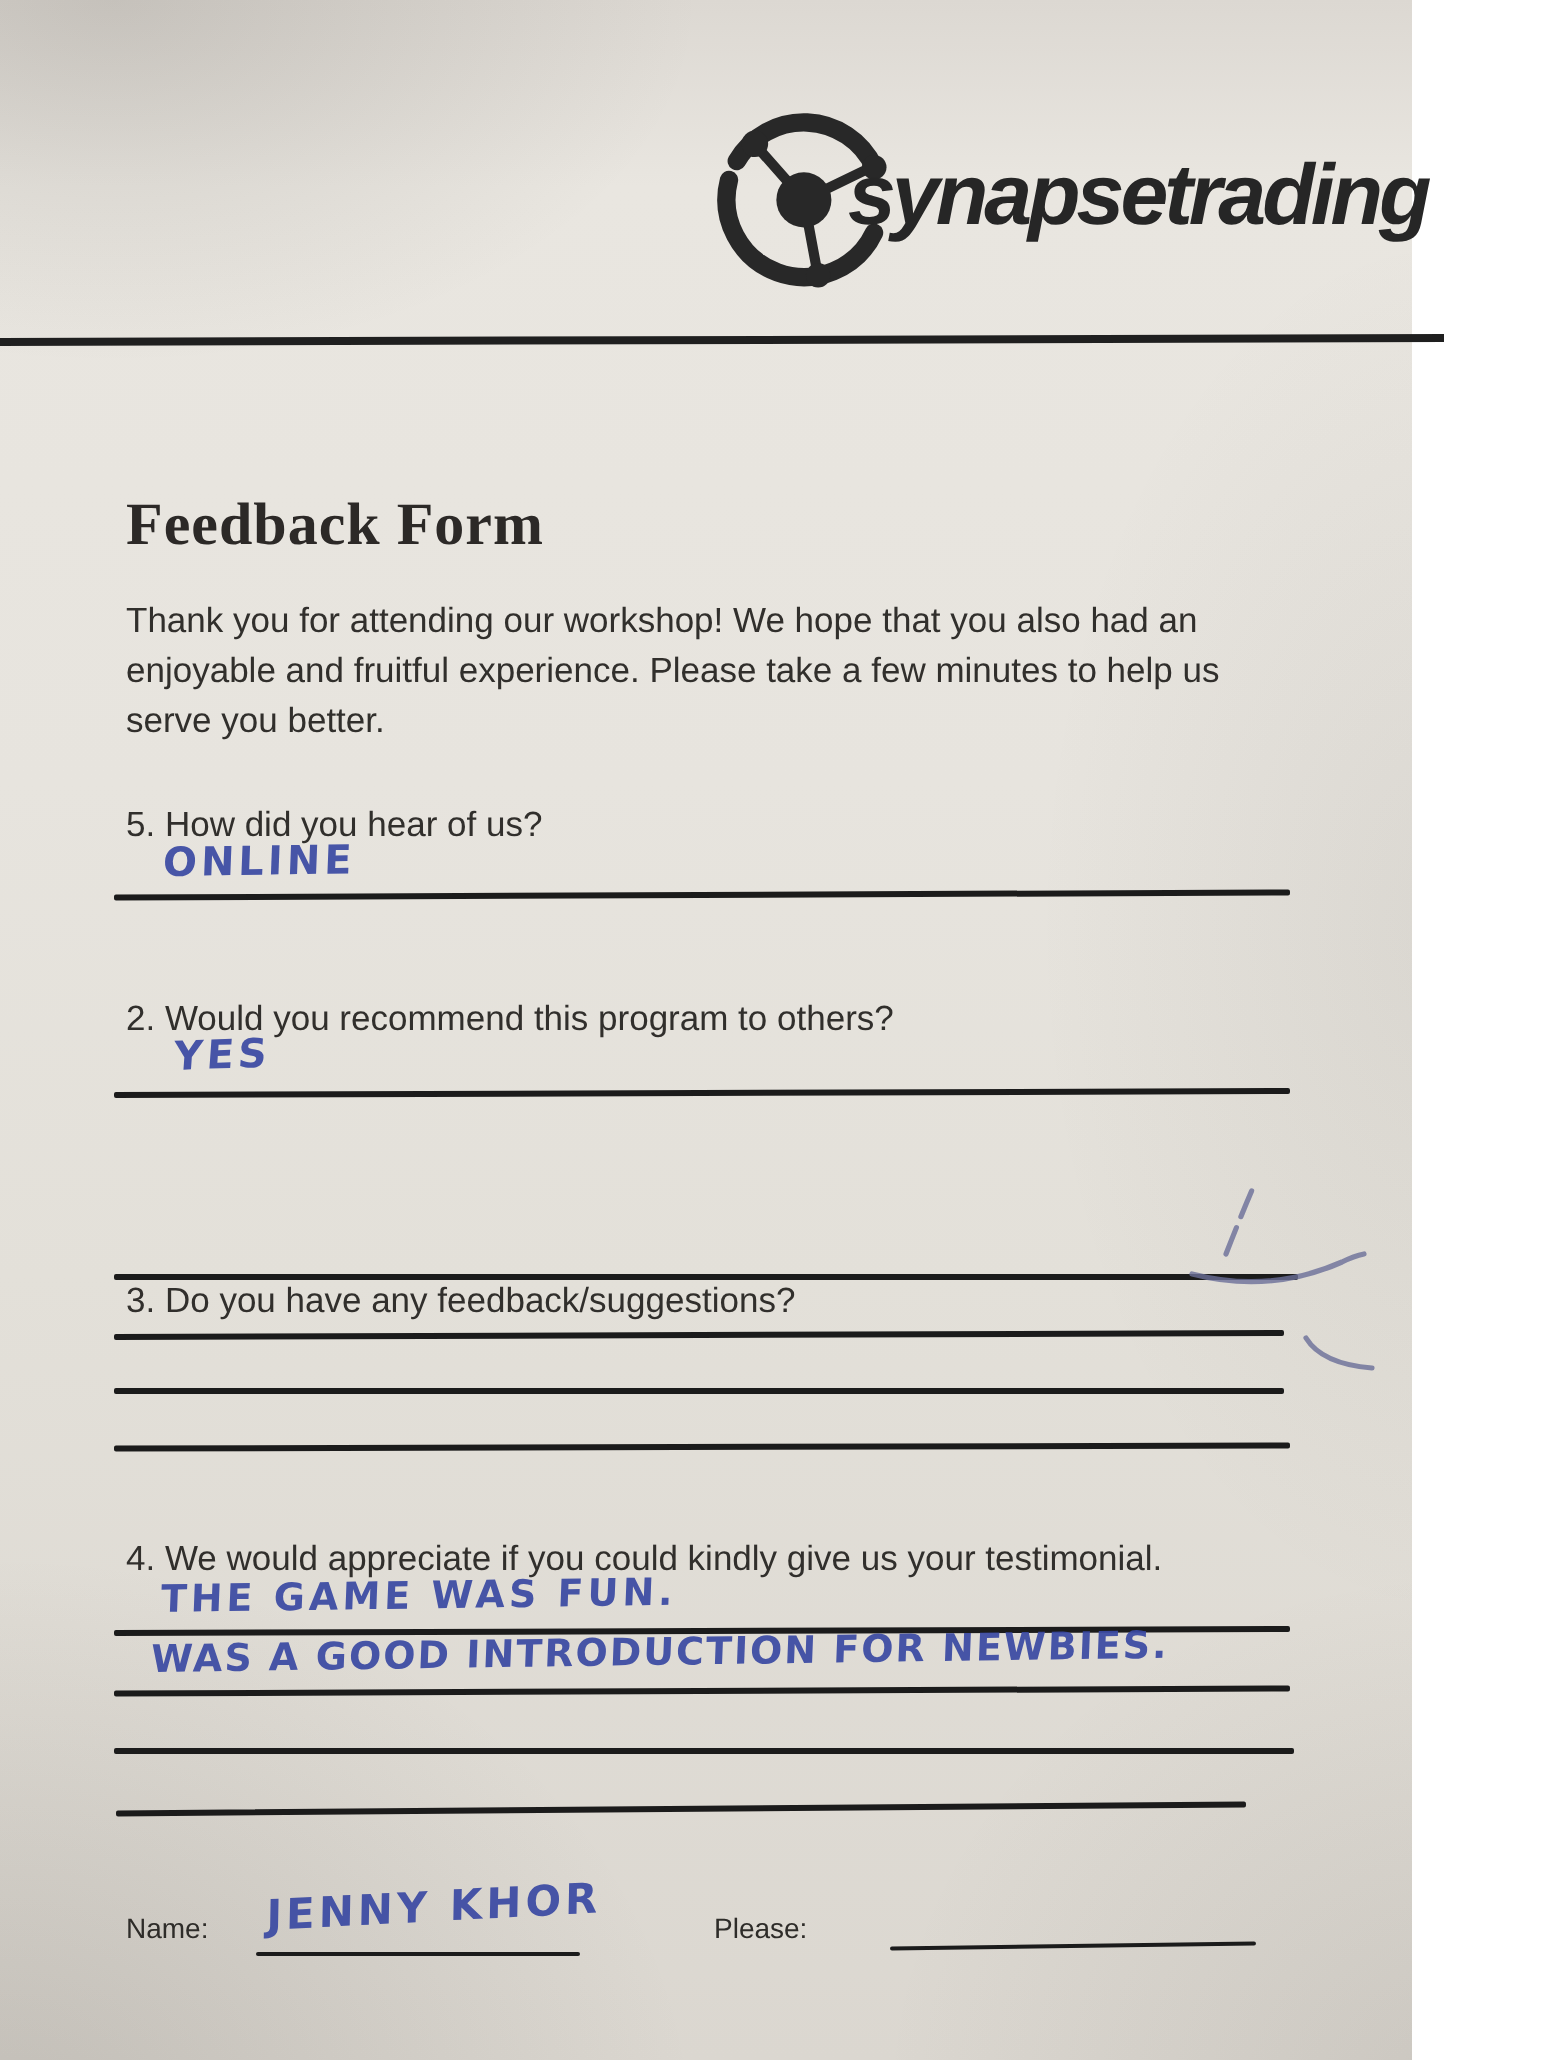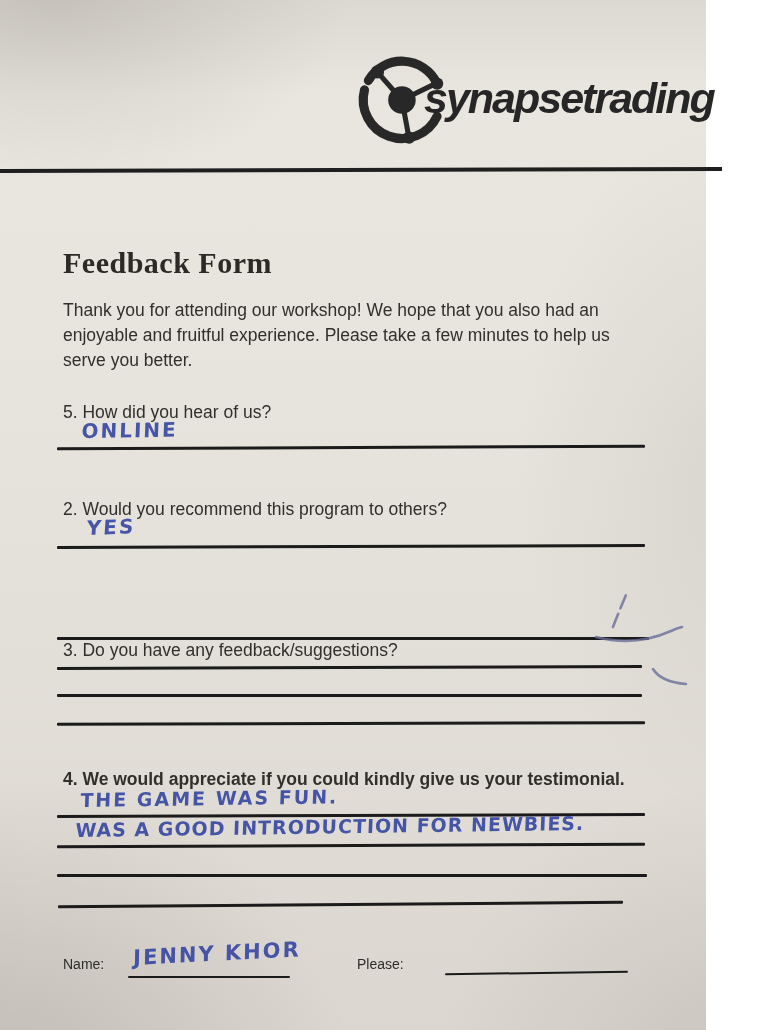--- a/index.html
+++ b/index.html
@@ -103,21 +103,21 @@
   <div class="abs" style="left:593px; top:583px;">
     <svg width="180" height="115" viewBox="0 0 180 115">
       <g stroke="#6b6f99" stroke-width="2.6" fill="none" stroke-linecap="round" opacity="0.8">
         <path d="M 20 44 Q 27 26 33 12" stroke-dasharray="14 6"></path>
         <path d="M 3 54 Q 42 64 78 48 Q 84 45 89 44"></path>
         <path d="M 60 86 Q 68 99 93 101"></path>
       </g>
     </svg>
   </div>
 
-  <div class="abs q-label" style="left:63px; top:769px;font-weight:bold;">4. We would appreciate if you could kindly give us your testimonial.</div>
+  <div class="abs q-label" style="left:63px; top:769px;">4. We would appreciate if you could kindly give us your testimonial.</div>
   <div class="abs hw" style="left:80px; top:789px; font-size:19px;">THE GAME WAS FUN.</div>
   <div class="abs blank-line" style="left:57px; top:814px; width:588px; transform:rotate(-0.2deg);"></div>
   <div class="abs hw" style="left:75px; top:819px; font-size:19px; letter-spacing:1px;">WAS A GOOD INTRODUCTION FOR NEWBIES.</div>
   <div class="abs blank-line" style="left:57px; top:844px; width:588px; transform:rotate(-0.25deg);"></div>
   <div class="abs blank-line" style="left:57px; top:874px; width:590px;"></div>
   <div class="abs blank-line" style="left:58px; top:903px; width:565px; transform:rotate(-0.45deg);"></div>
 
   <div class="abs footer-label" style="left:63px; top:956px;">Name:</div>
   <div class="abs hw" style="left:133px; top:946px; font-size:21px; transform:rotate(-3deg) skewX(-4deg);">JENNY KHOR</div>
   <div class="abs blank-line" style="left:128px; top:976px; width:162px; height:2.4px;"></div>

